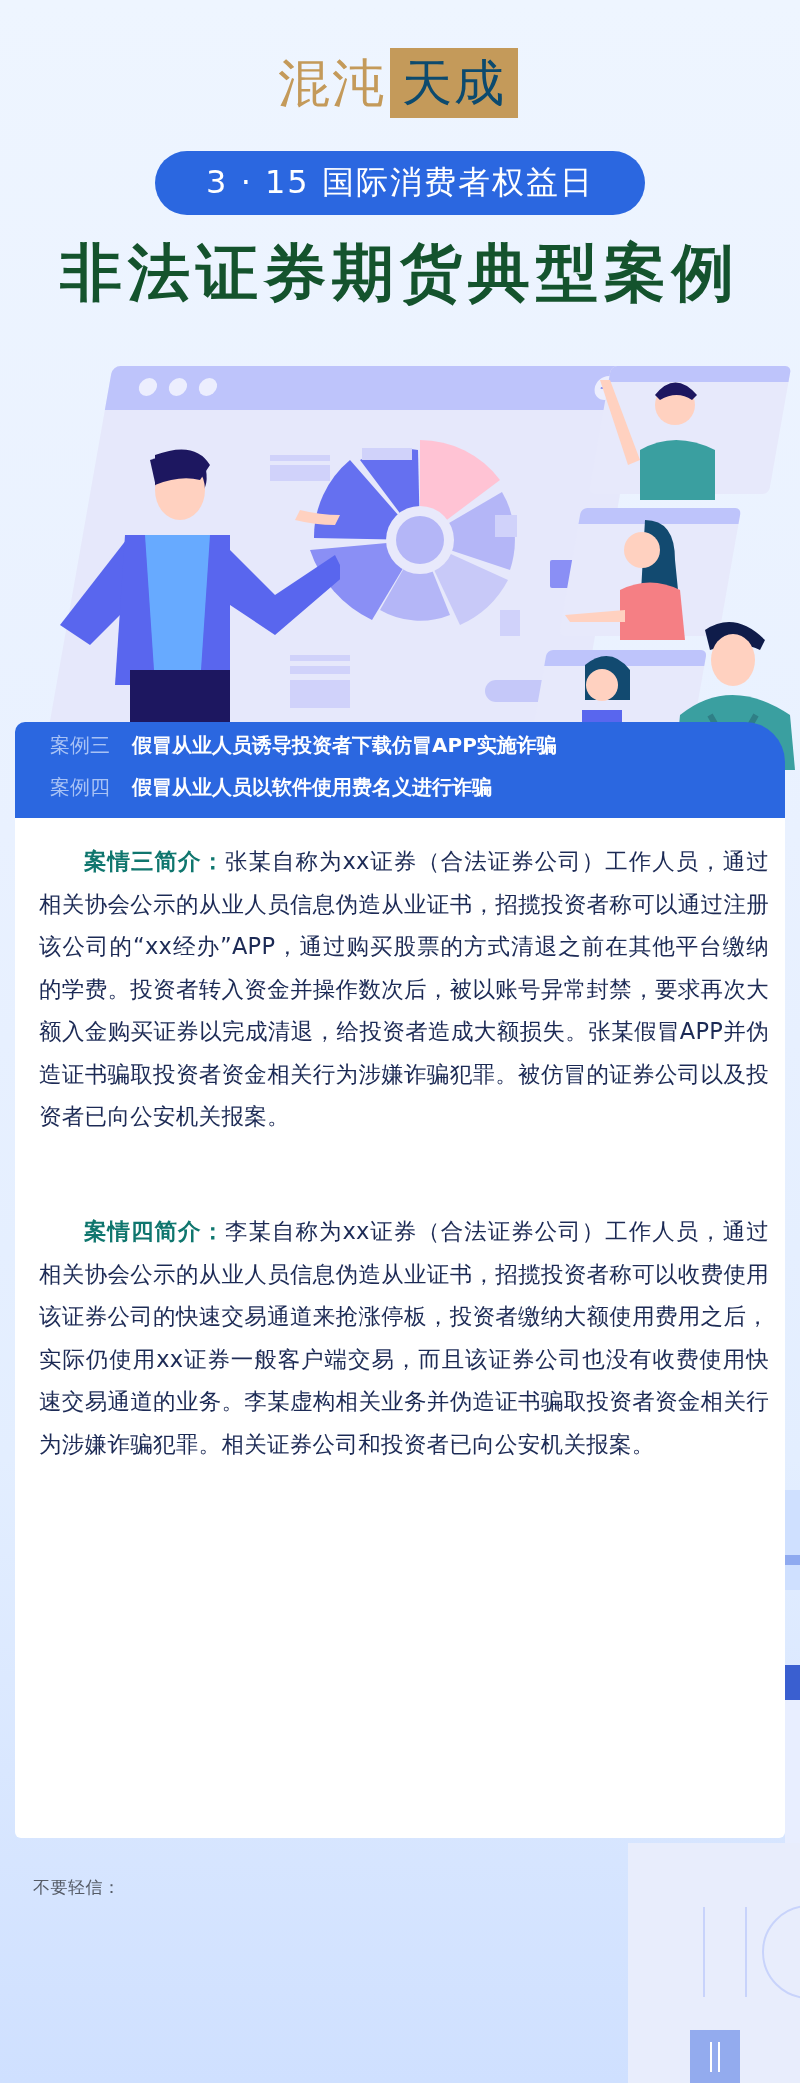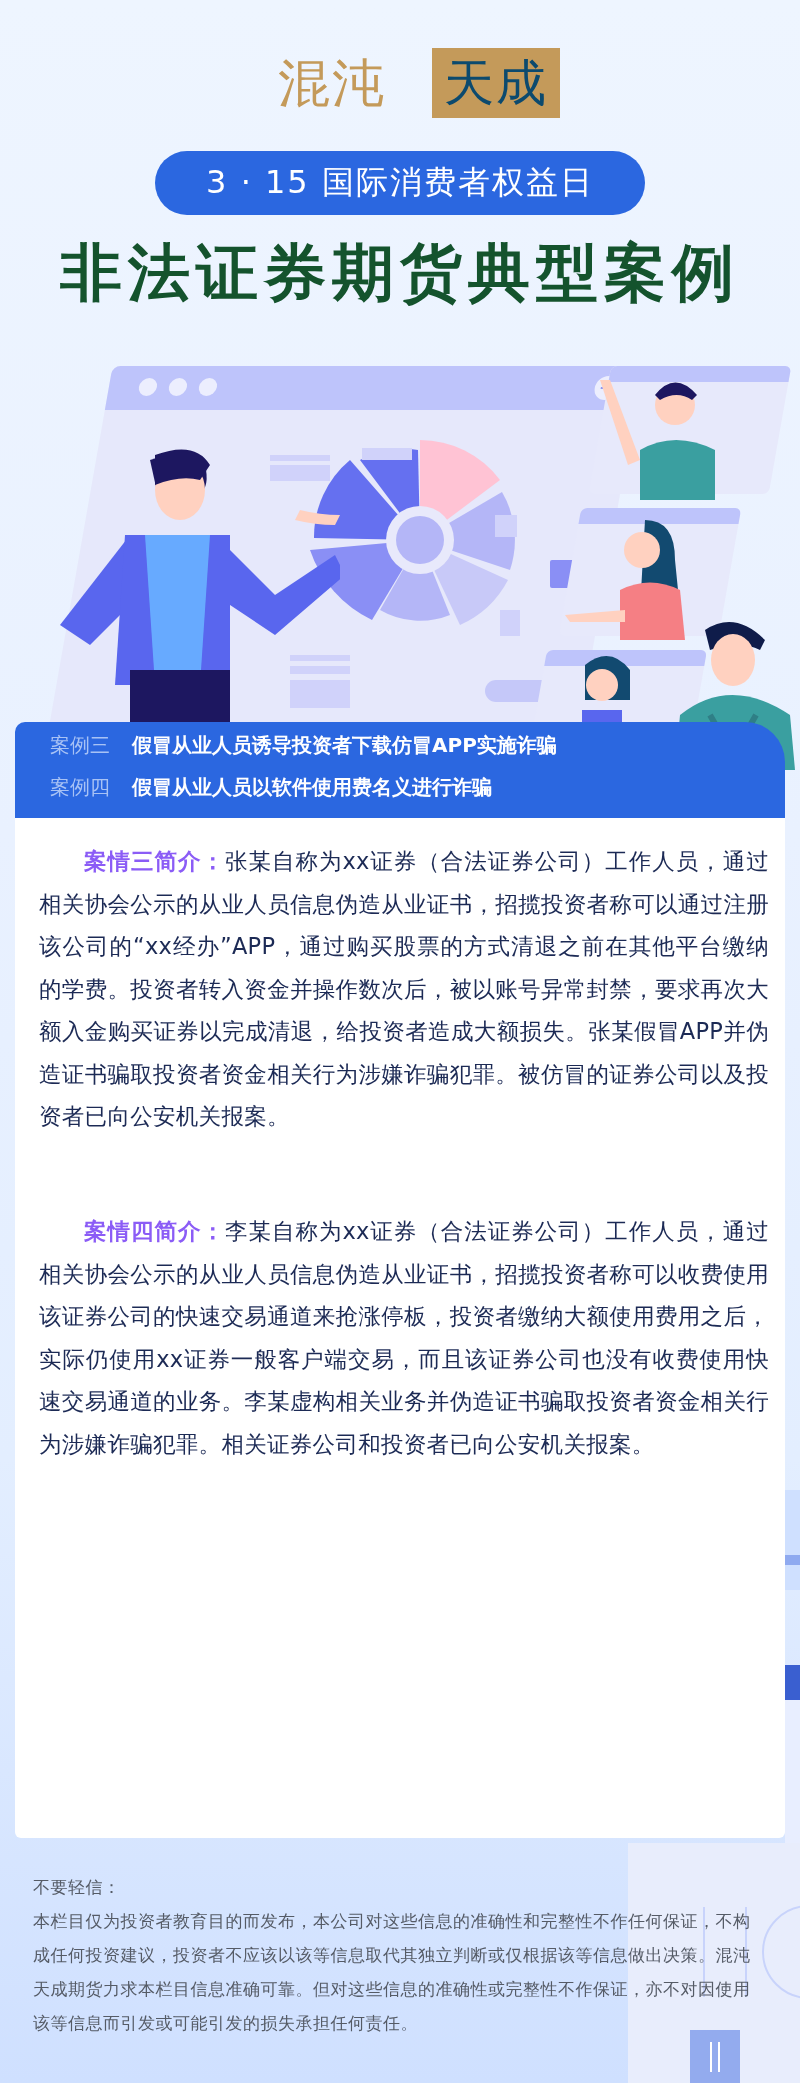--- a/index.html
+++ b/index.html
@@ -2,21 +2,21 @@
 <html><head>
 <meta charset="utf-8">
 <style>
   html, body { margin: 0; padding: 0; }
   body {
     width: 800px; height: 2083px; overflow: hidden; position: relative;
     background: linear-gradient(180deg, #eef5ff 0%, #e9f1ff 40%, #e3eeff 70%, #cfe0ff 100%);
     font-family: "DejaVu Sans", "Liberation Sans", sans-serif;
   }
   .logo {
-    position: absolute; left: 278px; top: 48px; height: 70px; display: flex; align-items: flex-end; gap: 42px;
+    position: absolute; left: 278px; top: 48px; height: 70px; display: flex; align-items: flex-end;
   }
   .logo-left {
     font-family: "DejaVu Serif", serif; font-size: 52px; color: #c49a5a; letter-spacing: 2px;
     line-height: 70px; font-weight: normal;
   }
   .logo-box {
     margin-left: 4px; width: 128px; height: 70px; background: #c49a5a; color: #0c4a6e;
     font-family: "DejaVu Serif", serif; font-size: 50px; display: flex; align-items: center; justify-content: center;
     letter-spacing: 2px;
   }
@@ -52,21 +52,21 @@
   .case-row-2 { top: 52px; }
   
   .card {
     position: absolute; left: 15px; top: 818px; width: 770px; height: 1020px; background: #ffffff;
     border-radius: 0 0 6px 6px;
   }
   .para {
     position: absolute; left: 24px; width: 730px; font-size: 22.5px; line-height: 42.5px; color: #1c2a55;
     text-indent: 2em; text-align: justify; letter-spacing: 0.3px;
   }
-  .para .lead { color: #8b5cf6; font-weight: bold; }
+  .para .lead { color: #0f766e; font-weight: bold; }
   .para .warn { color: #e43434; font-weight: bold; }
   .p1 { top: 22px; }
   .p2 { top: 392px; }
   .p3 { top: 714px; }
   
   .deco-r1 { position: absolute; left: 785px; top: 1490px; width: 15px; height: 100px; background: #cfe0ff; }
   .deco-r2 { position: absolute; left: 785px; top: 1555px; width: 15px; height: 10px; background: #8faaf0; }
   .deco-r3 { position: absolute; left: 785px; top: 1665px; width: 15px; height: 35px; background: #3a5fd0; }
   .deco-r4 { position: absolute; left: 785px; top: 1700px; width: 15px; height: 150px; background: #e8eeff; }
   
@@ -198,14 +198,13 @@
   </div>
 </div>
 
 <div class="foot-bg-right"></div>
 <div class="foot-lines"></div>
 <div class="foot-circle"></div>
 <div class="foot-bars"></div>
 
 <div class="disclaimer">
   <div class="disc-title">不要轻信：</div>
-  <div>本栏目仅为投资者教育目的而发布，本公司对这些信息的准确性和完整性不作任何保证，不构成任何投资建议，投资者不应该以该等信息取代其独立判断或仅根据该等信息做出决策。混沌天成期货力求本栏目信息准确可靠。但对这些信息的准确性或完整性不作保证，亦不对因使用该等信息而引发或可能引发的损失承担任何责任。</div>
 </div>
 
 </body></html>

